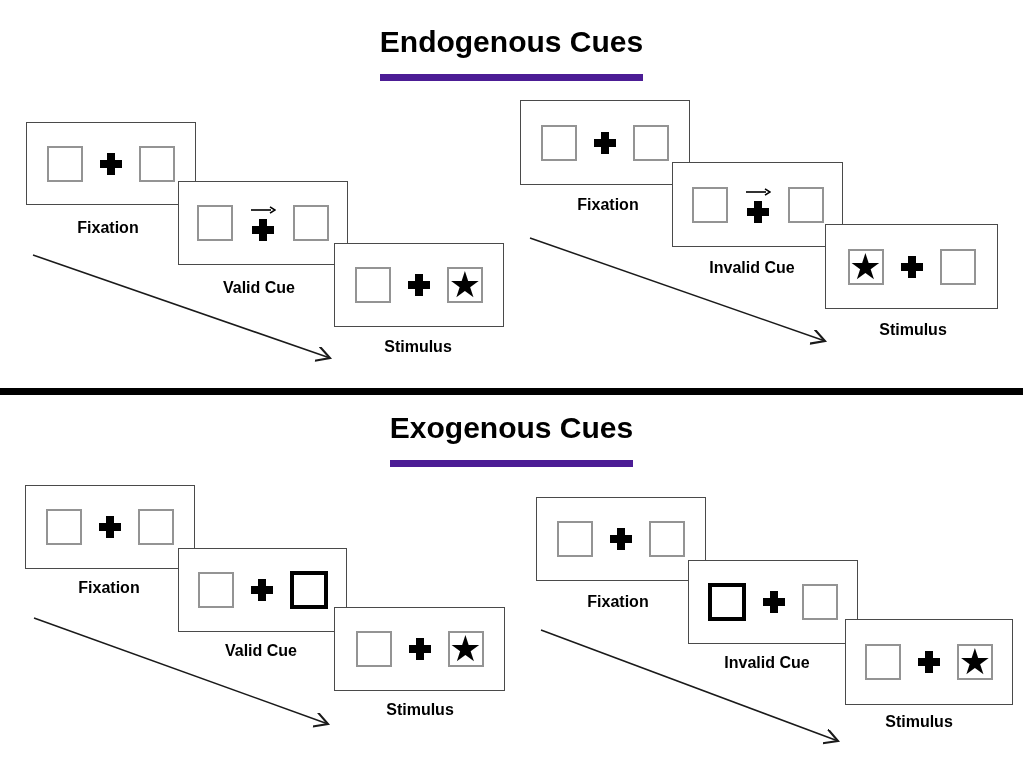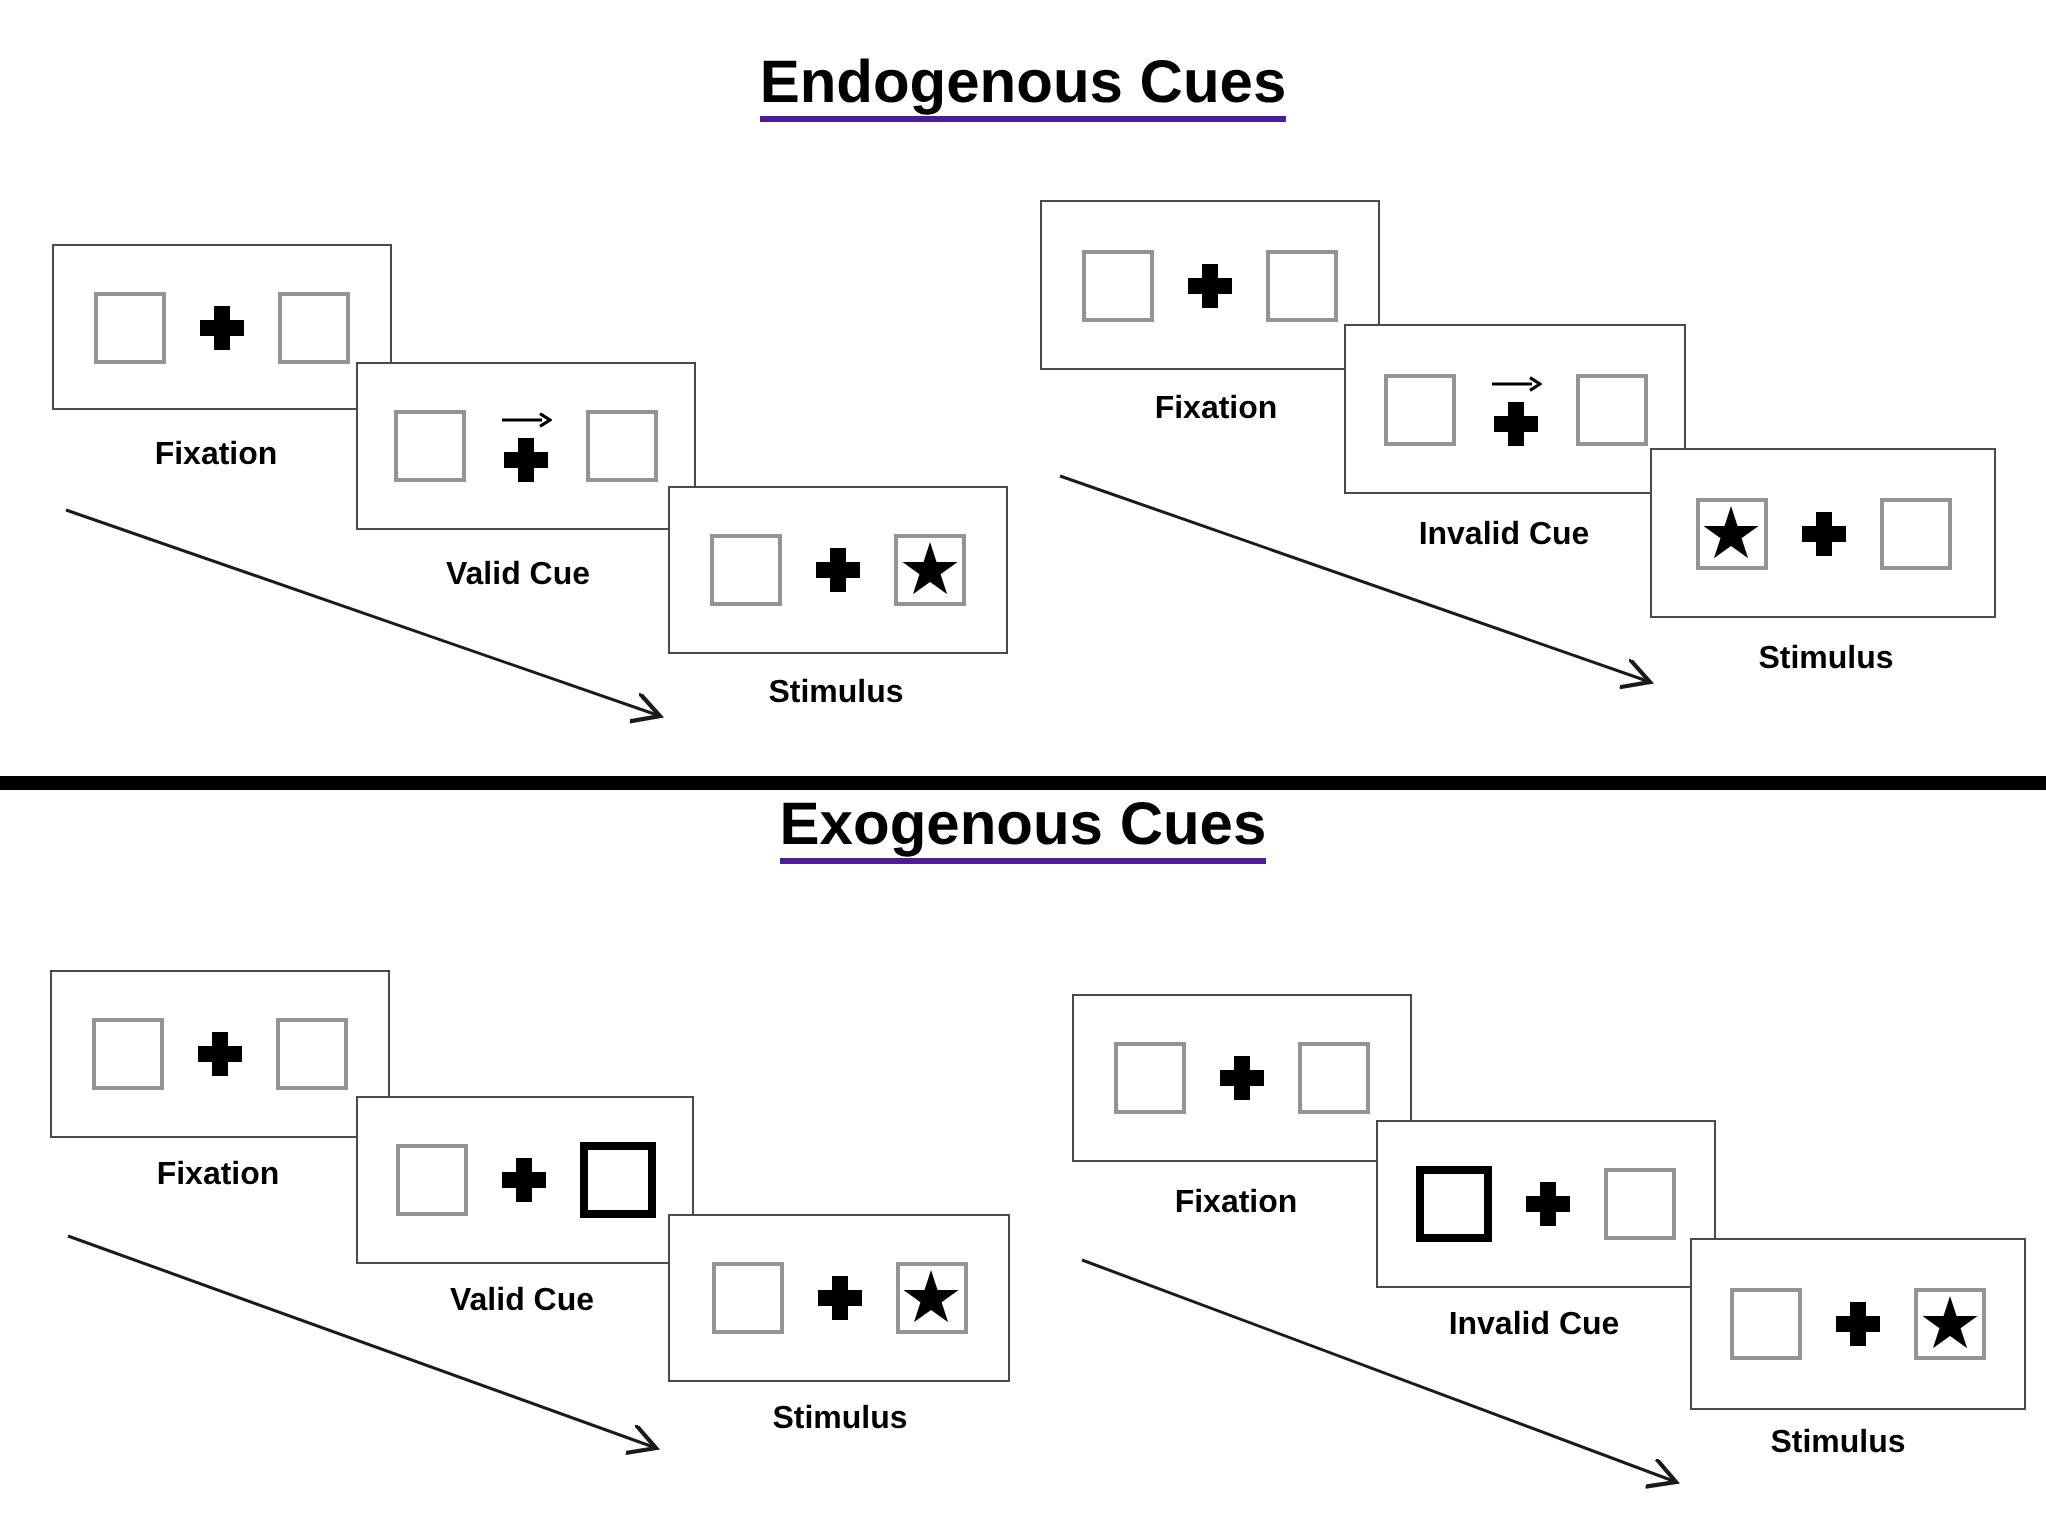--- a/index.html
+++ b/index.html
@@ -5,21 +5,21 @@
   html,body { margin:0; padding:0; background:#ffffff; }
   .canvas {
     position:relative; width:1023px; height:767px; background:#ffffff;
     font-family:"Liberation Sans", sans-serif; overflow:hidden; color:#000;
   }
   .title {
     position:absolute; left:0; right:0; text-align:center;
     font-weight:bold; font-size:30px; line-height:32px; color:#000;
   }
   .title .u {
-    display:inline-block; border-bottom:3px solid #4c1d95; padding-bottom:0;
+    display:inline-block; border-bottom:7px solid #4c1d95; padding-bottom:16px;
   }
   .divider {
     position:absolute; left:0; top:388px; width:1023px; height:7px; background:#000;
   }
   .panel {
     position:absolute; background:#ffffff; border:1px solid #4a4a4a;
     box-sizing:border-box; display:flex; align-items:center; justify-content:center;
     gap:17px;
   }
   .sq {
@@ -59,21 +59,21 @@
     </defs>
     <line x1="33" y1="255" x2="330" y2="358" stroke="#1a1a1a" stroke-width="1.5" marker-end="url(#ah)"></line>
     <line x1="530" y1="238" x2="825" y2="341" stroke="#1a1a1a" stroke-width="1.5" marker-end="url(#ah)"></line>
     <line x1="34" y1="618" x2="328" y2="724" stroke="#1a1a1a" stroke-width="1.5" marker-end="url(#ah)"></line>
     <line x1="541" y1="630" x2="838" y2="741" stroke="#1a1a1a" stroke-width="1.5" marker-end="url(#ah)"></line>
   </svg>
 
   <div class="title" style="top:26px;">
     <span class="u">Endogenous Cues</span>
   </div>
-  <div class="title" style="top:397px;">
+  <div class="title" style="top:412px;">
     <span class="u">Exogenous Cues</span>
   </div>
 
   <div class="divider"></div>
 
   <div class="panel" style="left:26px; top:122px; width:170px; height:83px;">
     <div class="sq"></div>
     <div class="plus"></div>
     <div class="sq"></div>
   </div>

